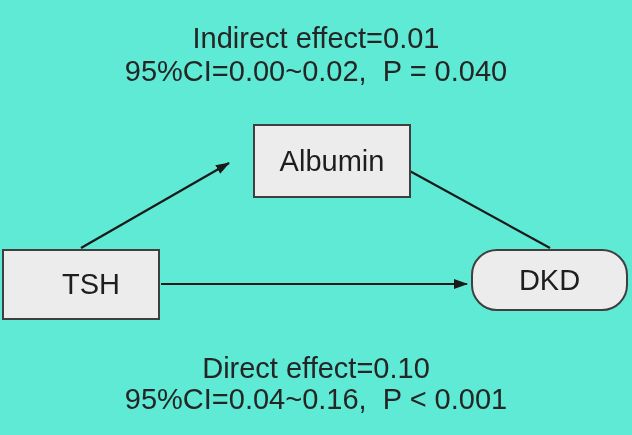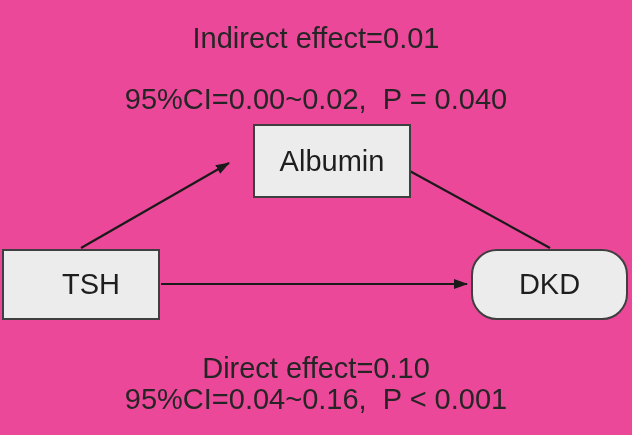--- a/index.html
+++ b/index.html
@@ -4,53 +4,53 @@
 <style>
   html, body {
     margin: 0;
     padding: 0;
     background: #ffffff;
   }
   .canvas {
     position: relative;
     width: 632px;
     height: 435px;
-    background: #ec4899;
+    background: #5eead4;
     font-family: "Liberation Sans", sans-serif;
     color: #1e1e1e;
     overflow: hidden;
   }
   .annotation {
     position: absolute;
     left: 0;
     width: 632px;
     text-align: center;
     font-size: 29px;
     line-height: 32px;
     white-space: pre;
     color: #252525;
   }
   #indirect-line1 { top: 22px; }
-  #indirect-line2 { top: 55px; margin-top: 28px; }
+  #indirect-line2 { top: 55px; }
   #direct-line1   { top: 352px; }
   #direct-line2   { top: 383px; }
   .node {
     position: absolute;
     box-sizing: border-box;
     background: #ececec;
     border: 2px solid #3f3f3f;
     display: flex;
     align-items: center;
     justify-content: center;
     font-size: 29px;
     color: #1e1e1e;
   }
   #node-mediator { left: 234px; top: 124px; width: 158px; height: 74px; margin-left: 19px; }
   #node-exposure { left: 2px;   top: 249px; width: 158px; height: 71px; padding-left: 20px; }
-  #node-outcome  { left: 471px; top: 249px; width: 157px; height: 71px; border-radius: 26px; }
+  #node-outcome  { left: 471px; top: 249px; width: 157px; height: 62px; border-radius: 26px; }
   .arrow-layer {
     position: absolute;
     left: 0;
     top: 0;
     width: 632px;
     height: 435px;
   }
 </style>
 </head>
 <body>

